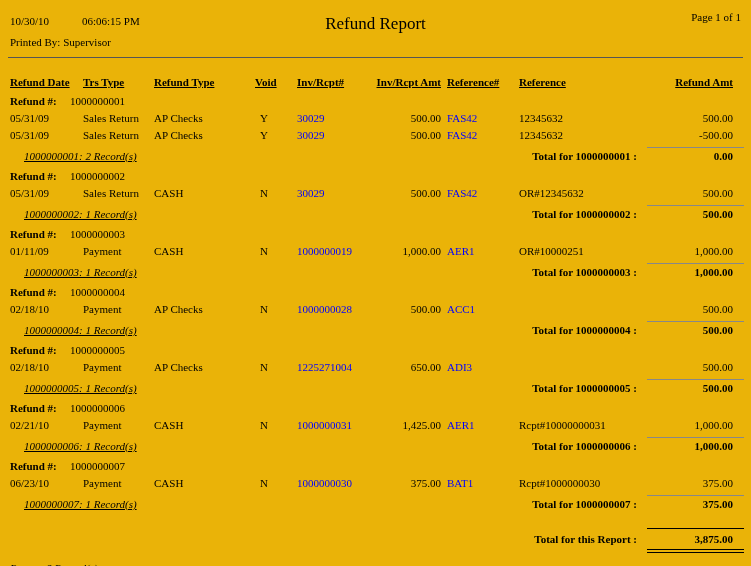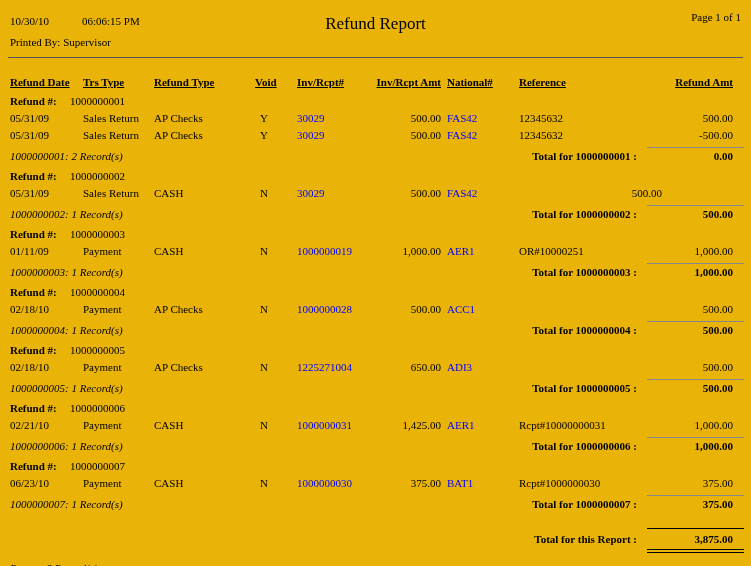--- a/index.html
+++ b/index.html
@@ -28,21 +28,21 @@
   .void-cell{padding-left:5px;}
   
   .row{height:17px;line-height:17px;}
   .refund-line{position:relative;height:17px;line-height:17px;}
   .refund-no{position:absolute;left:60px;top:0;}
   .bold{font-weight:bold;}
   .link{color:#0000ff;cursor:pointer;}
   .group{margin-bottom:2px;}
   .summary{position:relative;height:22px;}
   .summary .rule{position:absolute;top:3px;left:637px;width:97px;border-top:1px solid #888;}
-  .summary .rec-count{position:absolute;left:0;top:6px;font-style:italic;}
+  .summary .rec-count{position:absolute;left:14px;top:6px;font-style:italic;text-decoration:underline;}
   .summary .total-label{position:absolute;right:104px;top:6px;font-weight:bold;white-space:nowrap;}
   .summary .total-amt{position:absolute;right:8px;top:6px;font-weight:bold;}
   
   .report-footer{position:relative;height:32px;margin-top:12px;}
   .report-footer .rec-count{position:absolute;left:0;top:8px;font-style:italic;margin-top:28px;}
   .report-footer .rule-top{position:absolute;top:2px;left:637px;width:97px;border-top:1px solid #000;}
   .report-footer .total-label{position:absolute;right:104px;top:7px;font-weight:bold;white-space:nowrap;}
   .report-footer .total-amt{position:absolute;right:8px;top:7px;font-weight:bold;}
   .report-footer .rule-bottom{position:absolute;top:23px;left:637px;width:97px;border-top:1px solid #000;}
   .report-footer .rule-bottom2{position:absolute;top:26px;left:637px;width:97px;border-top:1px solid #000;}
@@ -70,21 +70,21 @@
 
   <hr class="top-rule">
 
   <div class="col-headers hgrid">
     <span>Refund Date</span>
     <span>Trs Type</span>
     <span>Refund Type</span>
     <span>Void</span>
     <span>Inv/Rcpt#</span>
     <span class="right" style="direction:rtl">Inv/Rcpt Amt</span>
-    <span class="c7">National#</span>
+    <span class="c7">Reference#</span>
     <span>Reference</span>
     <span class="right c9">Refund Amt</span>
   </div>
 
   <div id="groups">
   <div class="group">
     <div class="refund-line">
       <span class="bold">Refund #:</span>
       <span class="refund-no">1000000001</span>
     </div>
@@ -128,20 +128,21 @@
     </div>
     <div class="rows">
   <div class="row grid">
     <span>05/31/09</span>
     <span>Sales Return</span>
     <span>CASH</span>
     <span class="void-cell">N</span>
     <span class="link">30029</span>
     <span class="right">500.00</span>
     <span class="c7 link">FAS42</span>
+    <span>OR#12345632</span>
     <span class="right c9">500.00</span>
   </div>
 </div>
     <div class="summary">
       <div class="rule"></div>
       <span class="rec-count">1000000002: 1 Record(s)</span>
       <span class="total-label">Total for 1000000002 :</span>
       <span class="total-amt">500.00</span>
     </div>
   </div>

